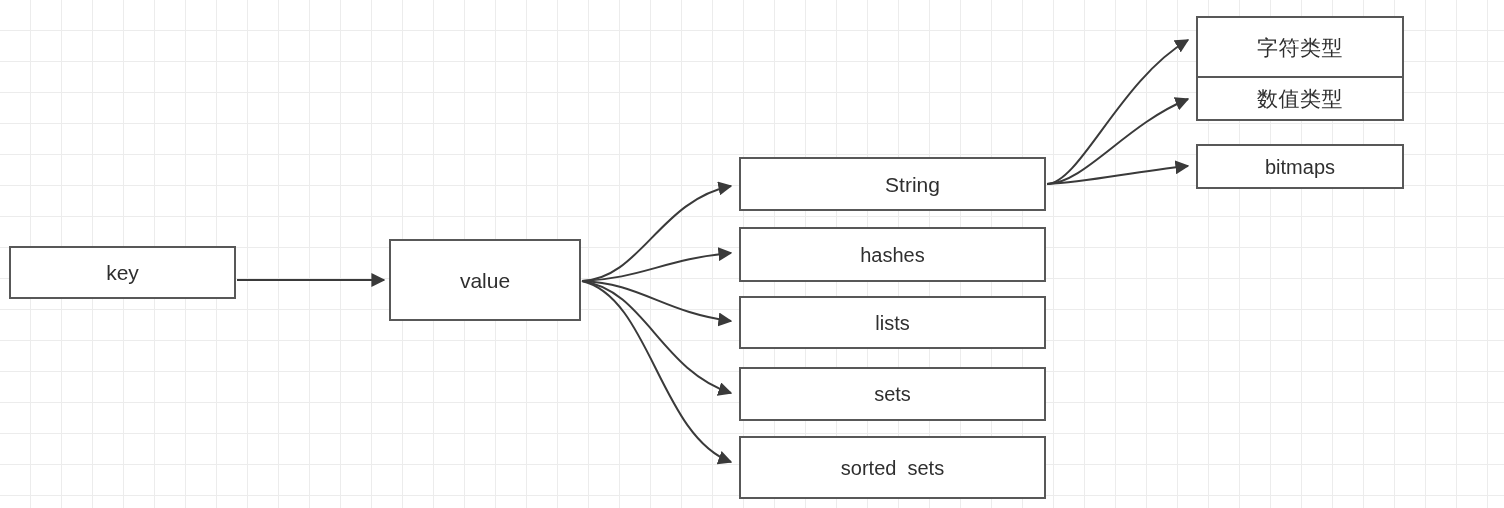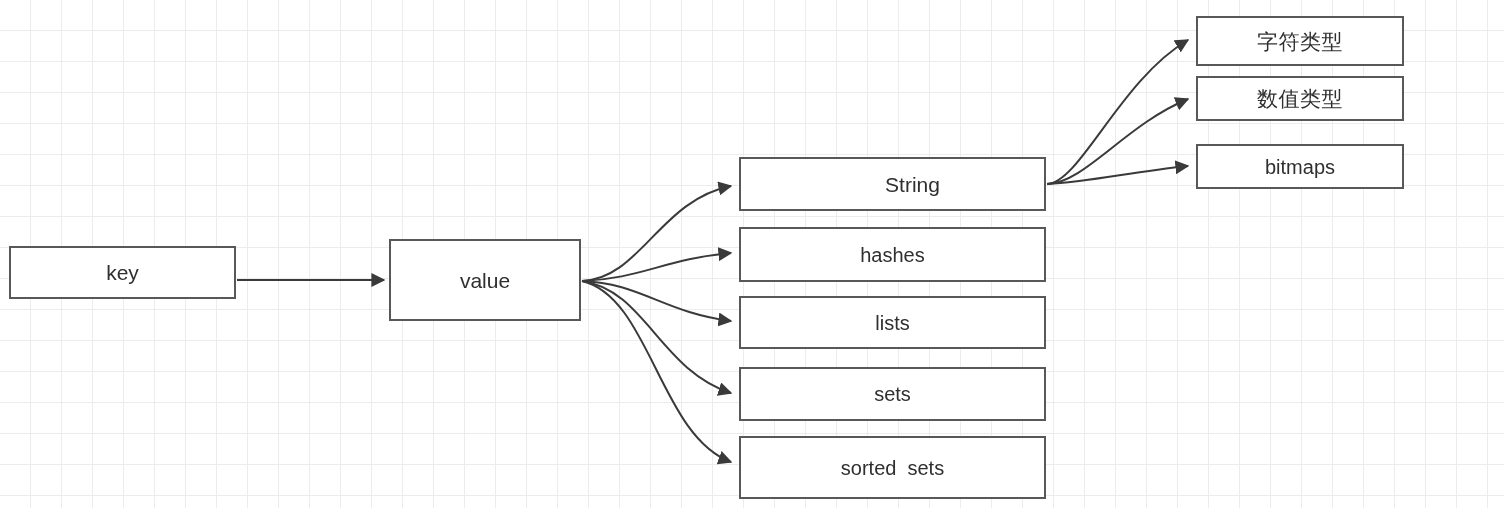--- a/index.html
+++ b/index.html
@@ -105,21 +105,21 @@
   </div>
 
   <div class="node small" style="left:739px; top:367px; width:307px; height:54px;">
     <span>sets</span>
   </div>
 
   <div class="node small" style="left:739px; top:436px; width:307px; height:63px;">
     <span>sorted  sets</span>
   </div>
 
-  <div class="node cjk" style="left:1196px; top:16px; width:208px; height:50px;">
+  <div class="node cjk" style="left:1196px; top:16px; width:208px; height:62px;">
     <span>字符类型</span>
   </div>
 
   <div class="node cjk" style="left:1196px; top:76px; width:208px; height:45px;">
     <span>数值类型</span>
   </div>
 
   <div class="node small" style="left:1196px; top:144px; width:208px; height:45px;">
     <span>bitmaps</span>
   </div>

